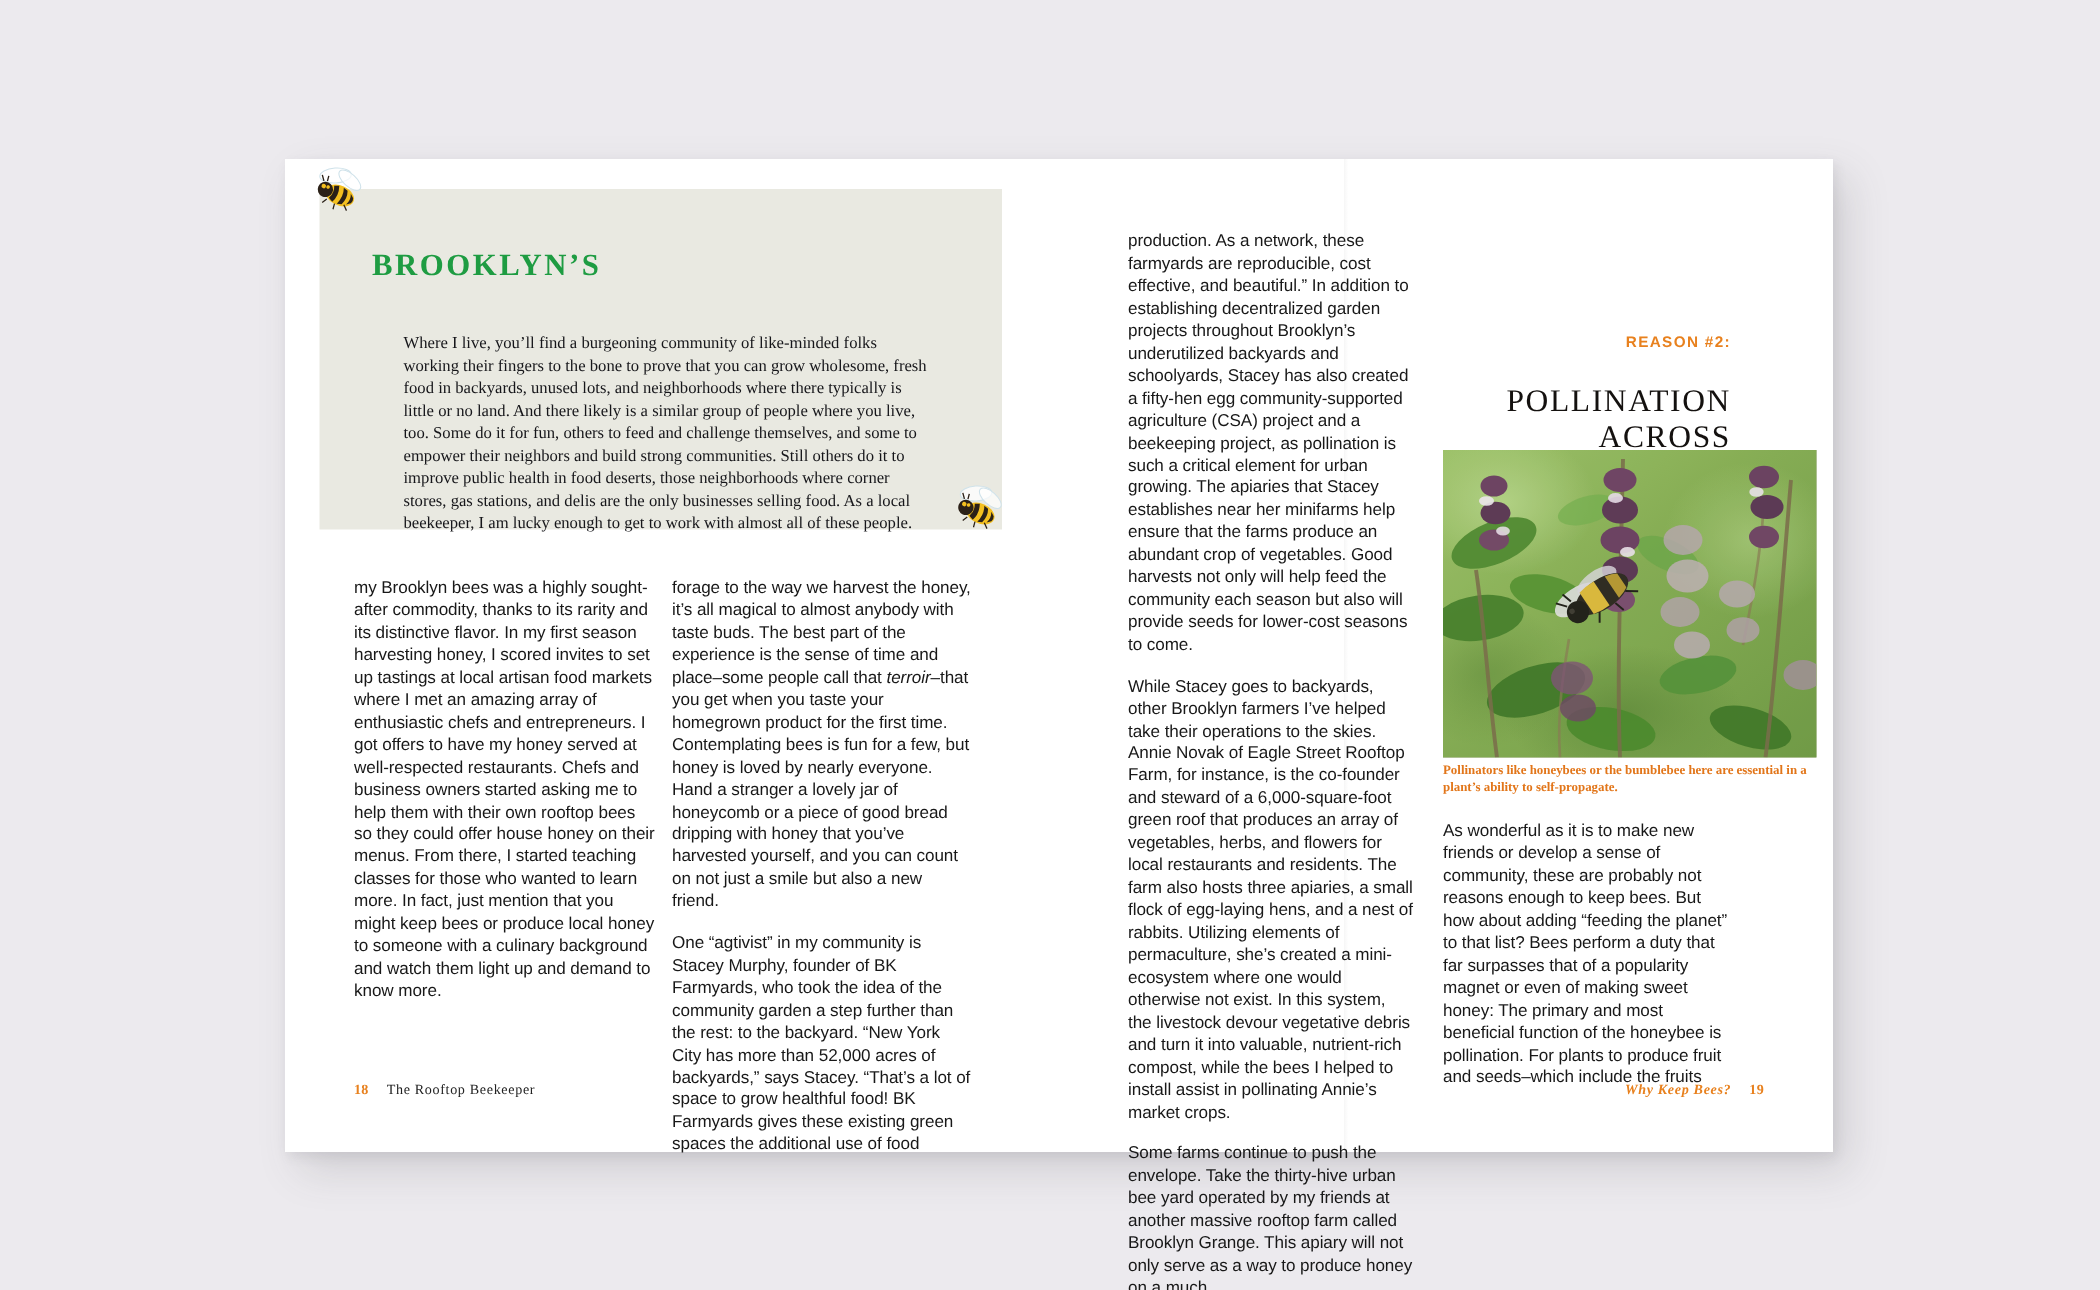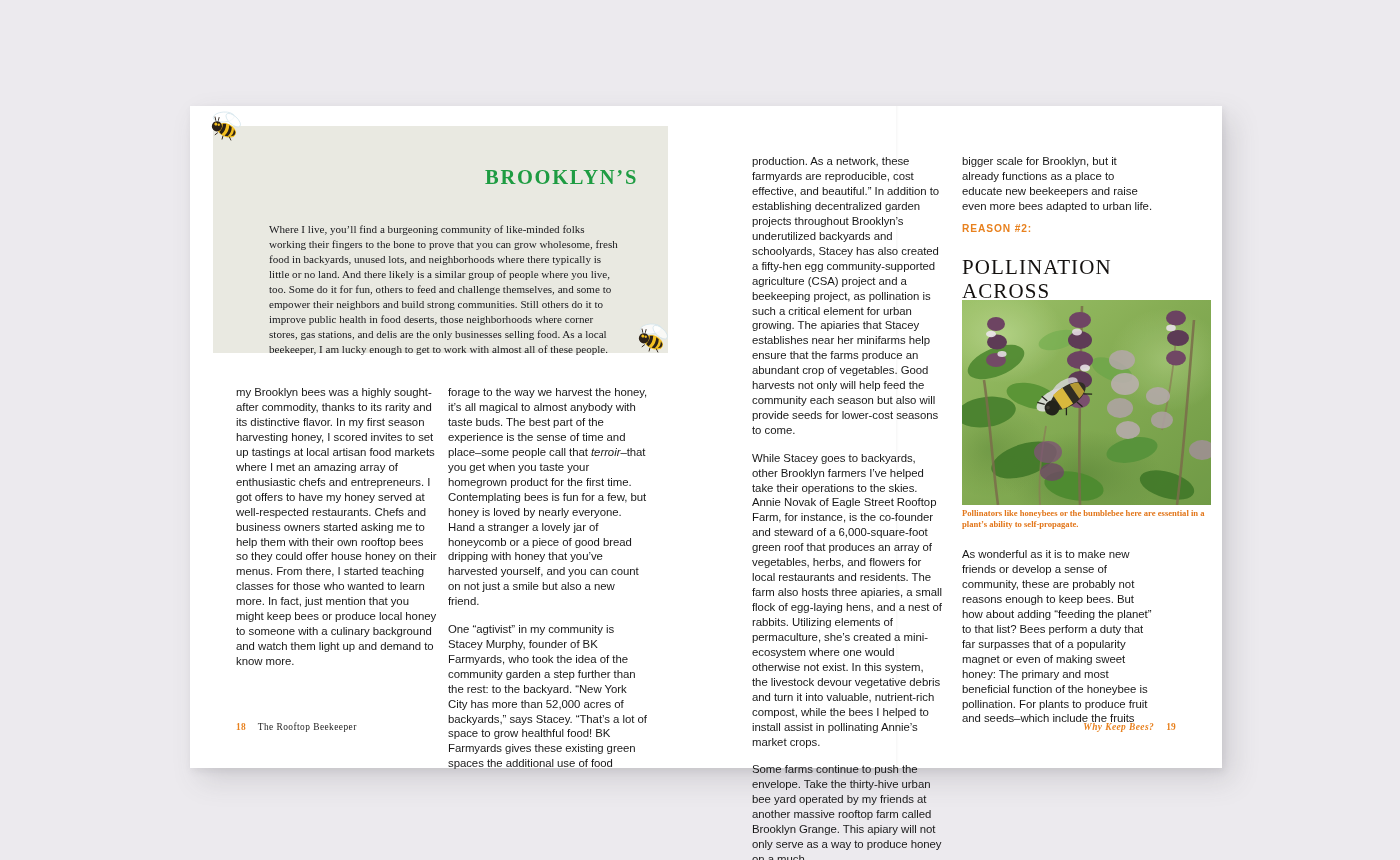--- a/index.html
+++ b/index.html
@@ -43,21 +43,21 @@
     top: 20px;
     width: 455px;
     height: 227px;
     background: #e9e9e1;
   }
   #headline {
     position: absolute;
     left: 35px;
     top: 39px;
     width: 390px;
-    text-align: right;
+    text-align: left;
     font-family: "Liberation Serif", serif;
     font-weight: bold;
     color: #1e9c42;
     font-size: 20.5px;
     letter-spacing: 1.7px;
     line-height: 25px;
   }
   #headline .l2 { display: block; letter-spacing: 1.9px; }
   #intro-body {
     position: absolute;
@@ -92,21 +92,21 @@
   #col3 { left: 562px; top: 48px;  width: 190px; }
   #col4 { left: 772px; top: 48px;  width: 192px; }
   #col4b { left: 772px; top: 441px; width: 192px; }
 
   
   #reason-block {
     position: absolute;
     left: 772px;
     top: 117px;
     width: 192px;
-    text-align: left;
+    text-align: right;
   }
   #reason-label {
     font-family: "Liberation Sans", sans-serif;
     font-weight: bold;
     font-size: 10.2px;
     letter-spacing: 0.9px;
     color: #e8811e;
   }
   #reason-title {
     margin-top: 22px;
@@ -224,23 +224,20 @@
   <div class="footer" id="footer-left">
     <span class="pg">18</span><span>The Rooftop Beekeeper</span>
   </div>
 
   <div class="col" id="col3">
     <p>production. As a network, these farmyards are reproducible, cost effective, and beautiful.” In addition to establishing decentralized garden projects throughout Brooklyn’s underutilized backyards and schoolyards, Stacey has also created a fifty-hen egg community-supported agriculture (CSA) project and a beekeeping project, as pollination is such a critical element for urban growing. The apiaries that Stacey establishes near her minifarms help ensure that the farms produce an abundant crop of vegetables. Good harvests not only will help feed the community each season but also will provide seeds for lower-cost seasons to come.</p>
     <p>While Stacey goes to backyards, other Brooklyn farmers I’ve helped take their operations to the skies. Annie Novak of Eagle Street Rooftop Farm, for instance, is the co-founder and steward of a 6,000-square-foot green roof that produces an array of vegetables, herbs, and flowers for local restaurants and residents. The farm also hosts three apiaries, a small flock of egg-laying hens, and a nest of rabbits. Utilizing elements of permaculture, she’s created a mini-ecosystem where one would otherwise not exist. In this system, the livestock devour vegetative debris and turn it into valuable, nutrient-rich compost, while the bees I helped to install assist in pollinating Annie’s market crops.</p>
     <p>Some farms continue to push the envelope. Take the thirty-hive urban bee yard operated by my friends at another massive rooftop farm called Brooklyn Grange. This apiary will not only serve as a way to produce honey on a much</p>
   </div>
 
-  <div class="col" id="col4">
-    <p>bigger scale for Brooklyn, but it already functions as a place to educate new beekeepers and raise even more bees adapted to urban life.</p>
-  </div>
 
   <div id="reason-block">
     <div id="reason-label">REASON #2:</div>
     <div id="reason-title">
       <span class="r1">POLLINATION</span>
       <span class="r2">ACROSS</span>
       <span class="r3">THE  NATION</span>
     </div>
   </div>
 

